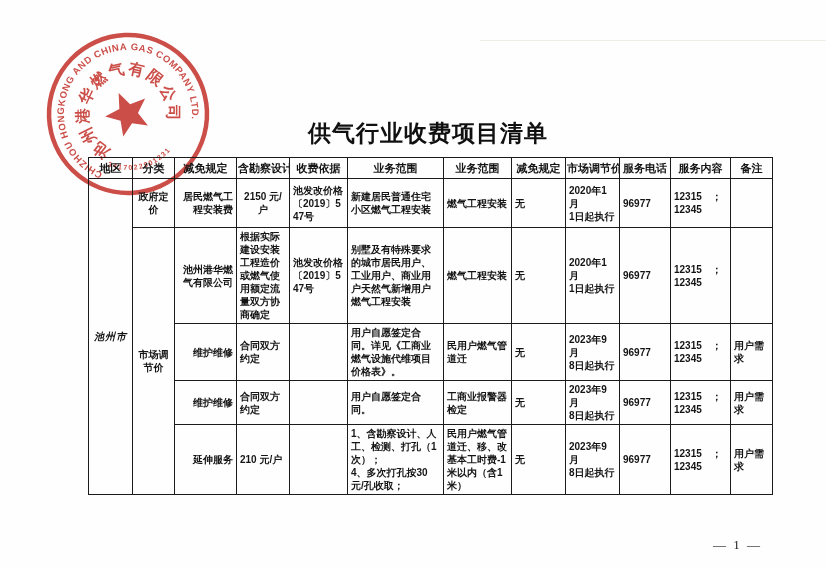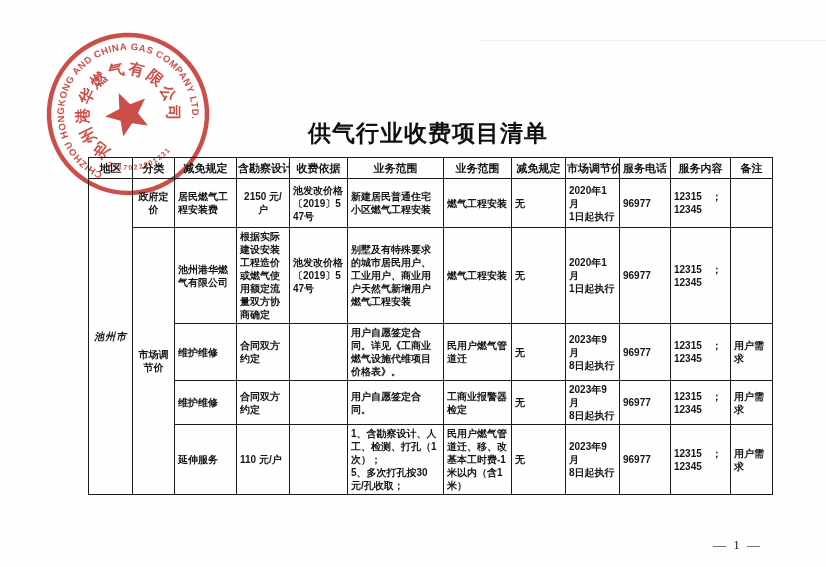--- a/index.html
+++ b/index.html
@@ -19,21 +19,21 @@
   }
   table.fee th,table.fee td{
     border:1.5px solid #1b1b1b;padding:2px 3px;vertical-align:middle;
     font-size:10px;line-height:1.3;font-weight:600;color:#141414;
     white-space:pre-line;word-break:break-all;overflow:hidden;
   }
   table.fee th{font-size:11px;font-weight:700;text-align:center;padding:1px;white-space:nowrap;}
   .ctr{text-align:center;}
   .region{font-size:12.5px;font-weight:700;text-align:center;letter-spacing:1px;font-style:italic;}
   .cat{font-size:12px;font-weight:700;text-align:center;margin-top:24px;}
-  .item{font-size:11.5px;font-weight:700;text-align:left;}
+  .item{font-size:11.5px;font-weight:700;text-align:right;}
   .std{font-weight:700;font-size:10.5px;}
   .pageno{
     position:absolute;right:64px;top:537px;
     font-family:"Liberation Serif","DejaVu Serif",serif;
     font-size:13px;color:#222;letter-spacing:2px;
   }
   .stamp{position:absolute;left:42px;top:28px;width:172px;height:172px;opacity:.88;}
 </style>
 </head>
 <body>
@@ -149,24 +149,24 @@
       <td>无</td>
       <td>2023年9月
 8日起执行</td>
       <td>96977</td>
       <td>12315　；
 12345</td>
       <td>用户需求</td>
     </tr>
     <tr style="height:64px">
       <td class="item">延伸服务</td>
-      <td class="std">110 元/户</td>
+      <td class="std">210 元/户</td>
       <td class="std"></td>
       <td>1、含勘察设计、人工、检测、打孔（1次）；
-5、多次打孔按30元/孔收取；</td>
+4、多次打孔按30元/孔收取；</td>
       <td>民用户燃气管道迁、移、改基本工时费-1 米以内（含1米）</td>
       <td>无</td>
       <td>2023年9月
 8日起执行</td>
       <td>96977</td>
       <td>12315　；
 12345</td>
       <td>用户需求</td>
     </tr>
   </tbody>

